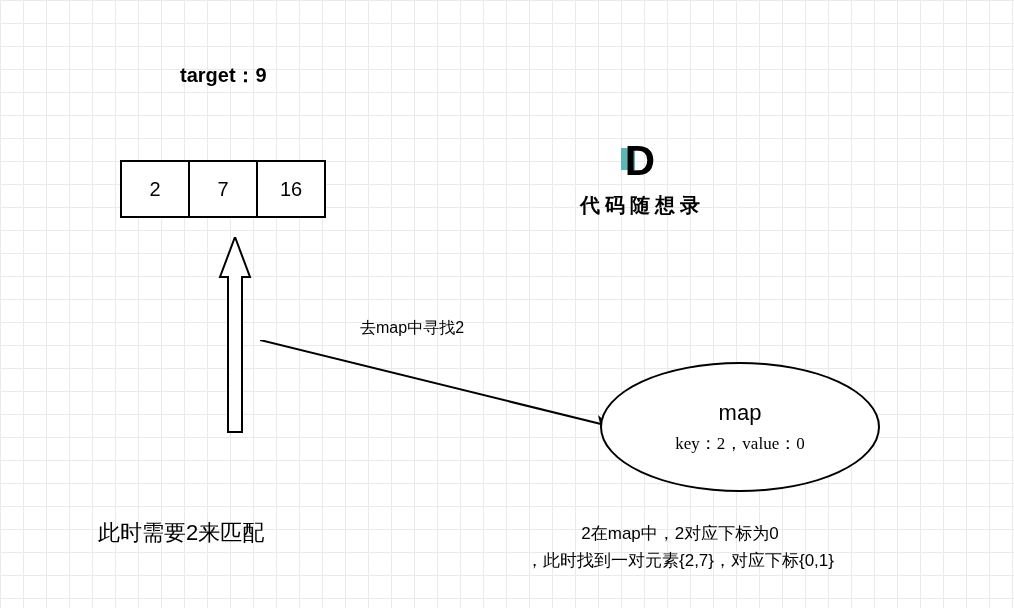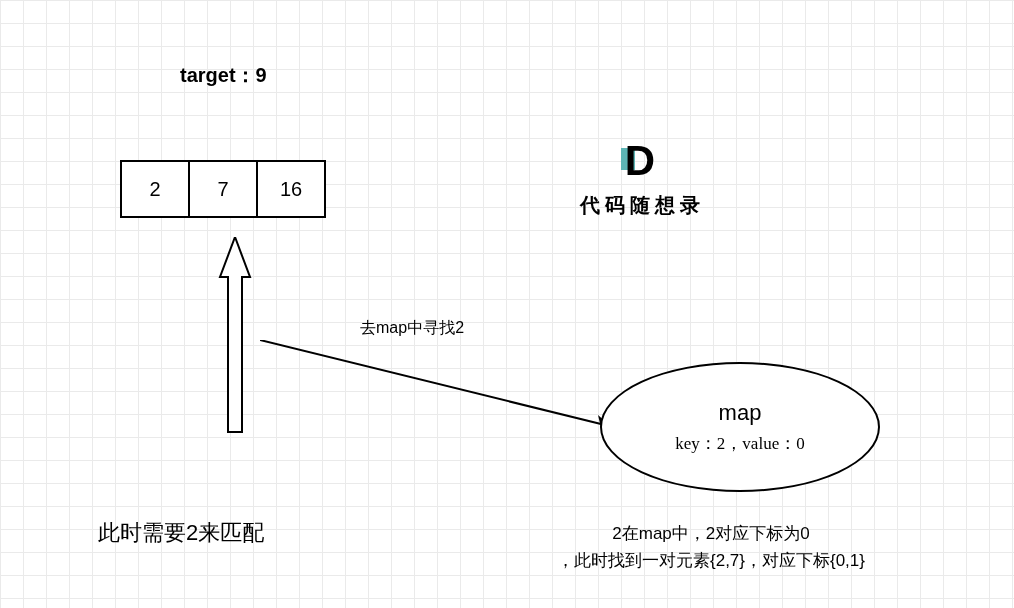--- a/index.html
+++ b/index.html
@@ -123,21 +123,21 @@
       position: absolute;
       top: 518px;
       left: 82px;
       font-size: 22px;
       color: #000;
       margin-left: 16px;
     }
     .result-text {
       position: absolute;
       top: 520px;
-      left: 511px;
+      left: 480px;
       font-size: 17px;
       color: #000;
       text-align: center;
       line-height: 1.6;
       width: 400px;
     }
   </style>
 </head>
 <body>
 

